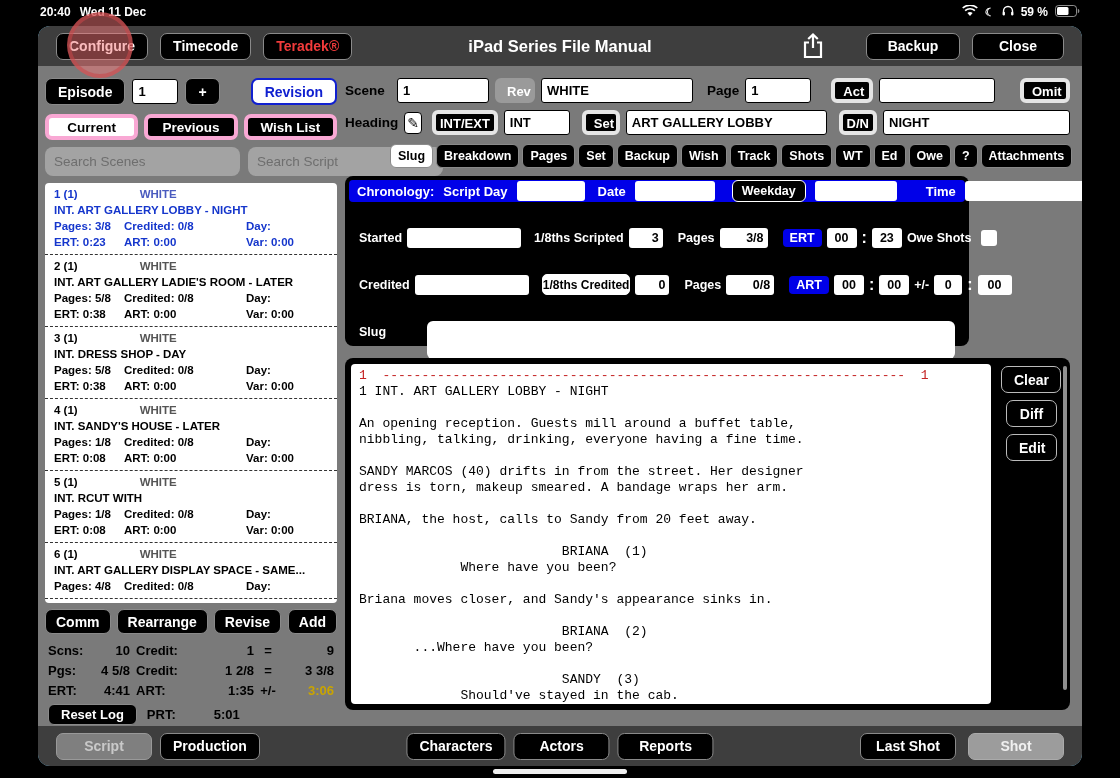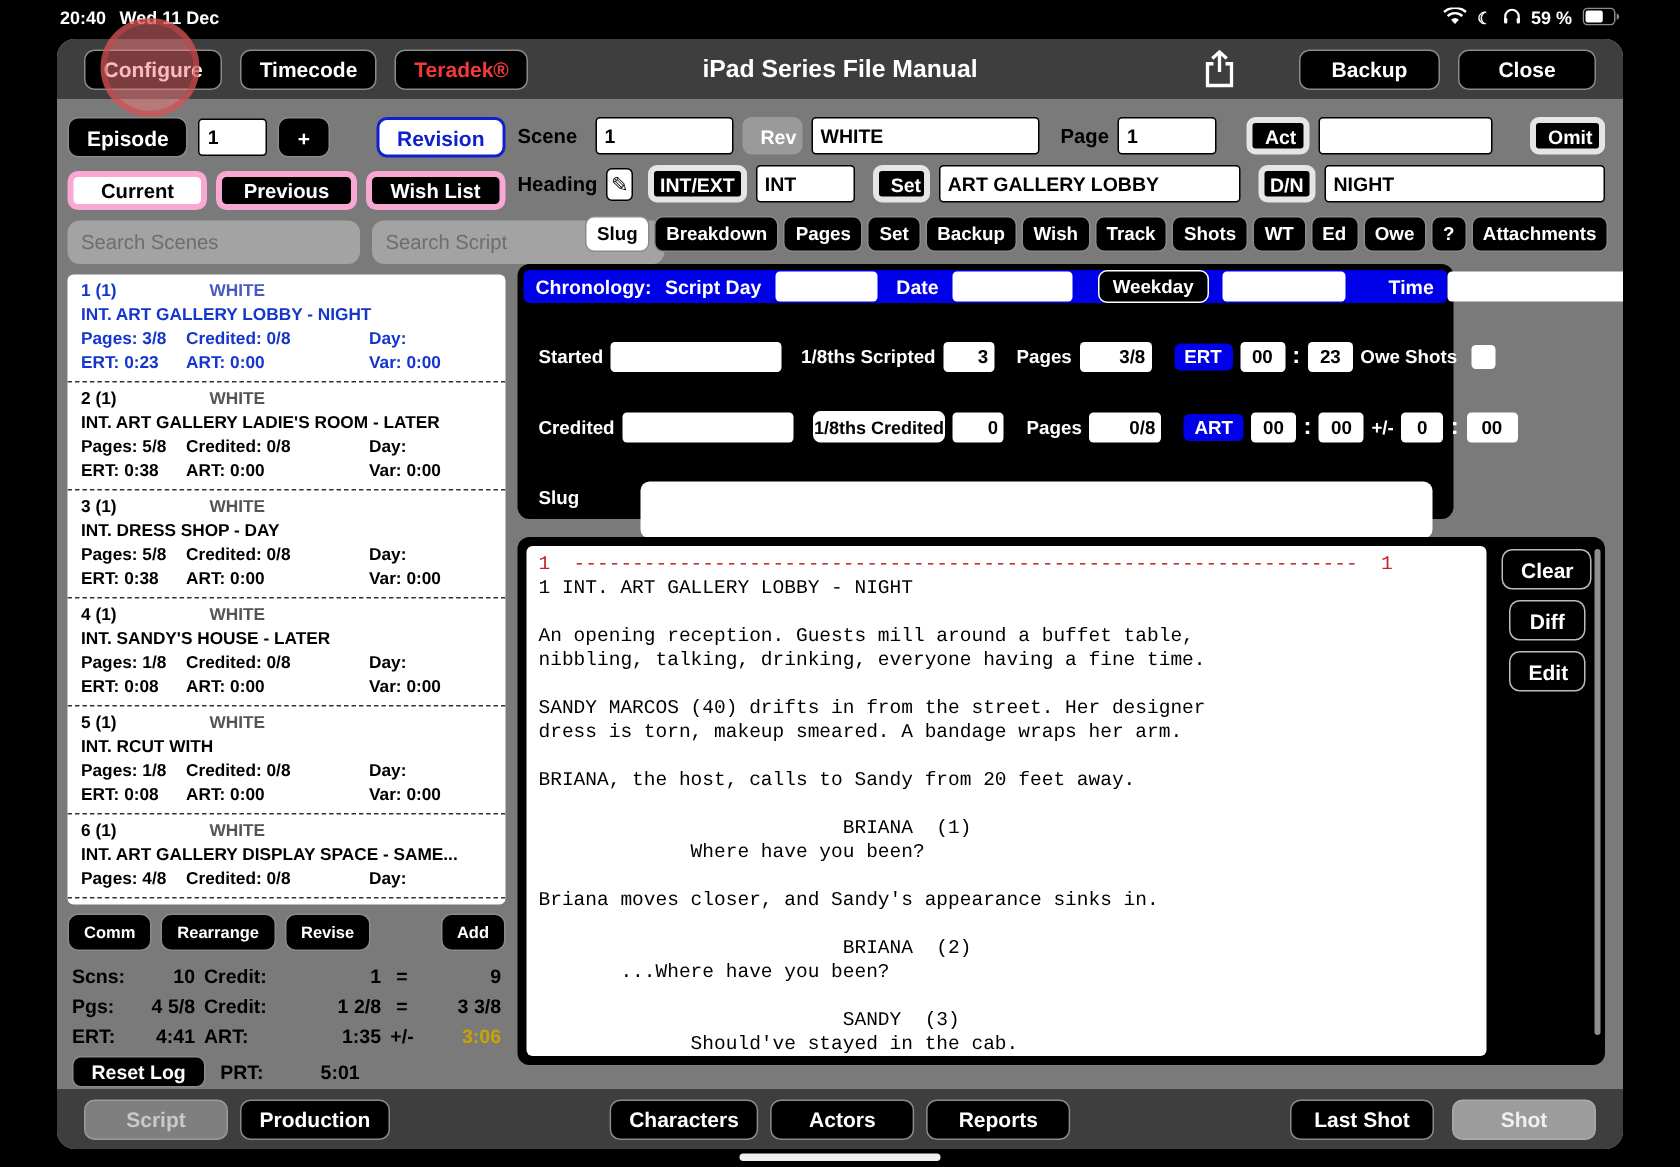--- a/index.html
+++ b/index.html
@@ -43,21 +43,21 @@
 
   .scene-list { position:absolute; top:117px; left:0; width:292px; height:420px; background:#fff; border-radius:4px; overflow:hidden; }
   .scene-item { padding:3px 9px 4px 9px; border-bottom:1.5px dashed #333; font-size:11.5px; font-weight:bold; color:#000; line-height:16px; cursor:pointer; }
   .s-row1 { display:flex; }
   .s-color { margin-left:62px; color:#555; }
   .s-grid { display:grid; grid-template-columns:70px 122px auto; }
   .scene-item.selected { color:#1536cc; }
   .scene-item.selected .s-color { color:#4a5bbf; }
 
   .action-row { position:absolute; top:543px; left:0; width:292px; display:flex; gap:6px; }
-  .action-row .btn { font-size:11px; height:25px; padding:2px 10px; }
+  .action-row .btn { font-size:14px; height:25px; padding:2px 10px; }
   .action-row .btn:last-child { margin-left:auto; }
 
   .totals { position:absolute; top:574px; left:3px; width:286px; font-weight:bold; font-size:13px; color:#000; }
   .t-row { display:grid; grid-template-columns:46px 36px 58px 66px 28px 52px; height:20px; align-items:center; }
   .t-v1,.t-v2,.t-v3 { text-align:right; }
   .t-sym { text-align:center; }
   .t-reset-row { margin-top:4px; display:flex; align-items:center; gap:10px; }
   .btn.reset { height:21px; font-size:13px; padding:1px 12px; border-radius:6px; }
   .t-prt-v { margin-left:28px; }
 

